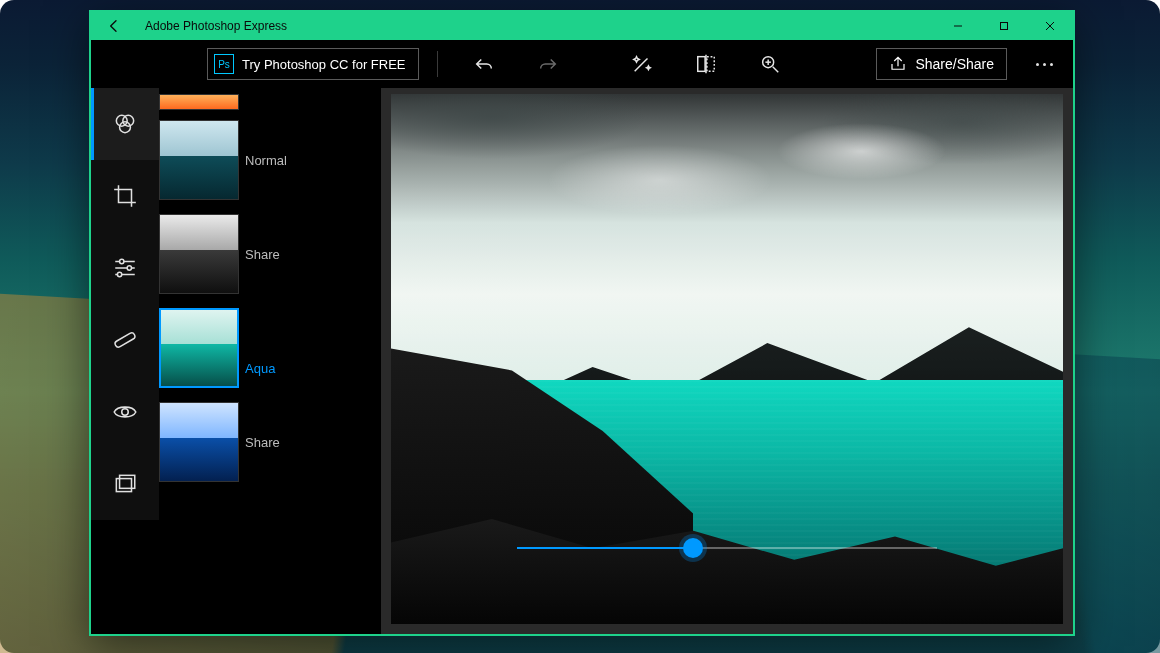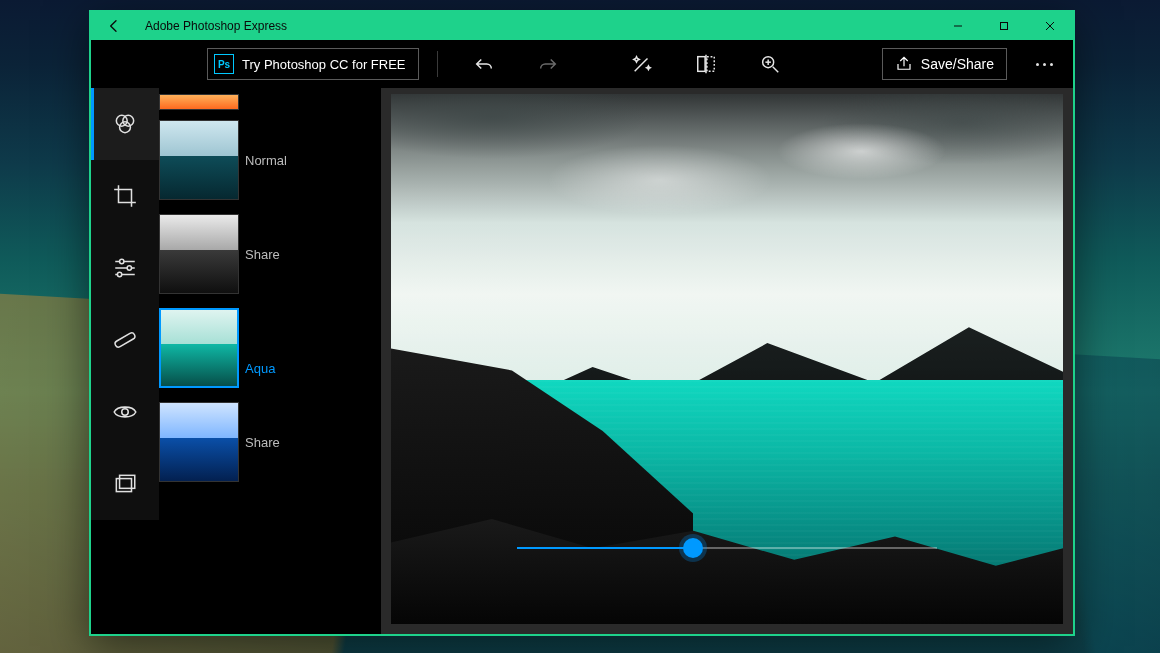--- a/index.html
+++ b/index.html
@@ -16,20 +16,21 @@
   *{box-sizing:border-box;}
   html,body{margin:0;padding:0;width:1160px;height:653px;overflow:hidden;font-family:"Segoe UI",Arial,sans-serif;}
   
   .desktop{
     position:relative;width:1160px;height:653px;
     background:
       linear-gradient(180deg,#0b1a33 0%,#0b2338 10%,#0e3a4a 25%,#0f5b5a 40%,#1f7d6f 60%,#1a5f5a 75%,#0d3c46 100%),
       radial-gradient(circle at 80% 30%, rgba(255,255,255,.25) 0 1px, transparent 2px),
       radial-gradient(circle at 20% 15%, rgba(255,255,255,.2) 0 1px, transparent 2px);
     background-blend-mode:normal;
+    border-radius:14px;
   }
   .desktop::before{
     content:"";position:absolute;inset:0;
     background:
       linear-gradient(100deg,#b58c3e 0%,#8a6a28 35%, transparent 36%),
       linear-gradient(80deg, transparent 85%, #0b4d5a 86%, #0a3a48 100%);
     mix-blend-mode:normal;opacity:.55;
     clip-path:polygon(0 45%,100% 55%,100% 100%,0 100%);
   }
 
@@ -62,21 +63,21 @@
     padding:0 6px;gap:8px;color:var(--text);
   }
   .try-btn{
     margin-left:110px;
     border:1px solid var(--btn-border);
     height:32px;display:flex;align-items:center;gap:8px;padding:0 12px 0 6px;
     color:var(--text);font-size:13px;cursor:pointer;
   }
   .ps-badge{
     width:20px;height:20px;border:1px solid #00c8ff;display:flex;align-items:center;justify-content:center;
-    color:#00c8ff;font-size:10px;font-weight:700;
+    color:#00c8ff;font-size:10px;font-weight:400;
   }
   .tool-sep{width:1px;height:26px;background:#3a3a3a;margin:0 10px;}
   .tbtn{width:56px;height:48px;display:flex;align-items:center;justify-content:center;cursor:pointer;color:#e6e6e6;}
   .tbtn svg{width:22px;height:22px;stroke:#e6e6e6;fill:none;stroke-width:1.6;}
   .tbtn.dim svg{stroke:#6a6a6a;}
   .save-btn{
     border:1px solid var(--btn-border);height:32px;display:flex;align-items:center;gap:8px;
     padding:0 12px;color:var(--text);font-size:14px;cursor:pointer;margin-left:6px;
   }
   .save-btn svg{width:18px;height:18px;stroke:#fff;fill:none;stroke-width:1.6;}
@@ -257,21 +258,21 @@
             <line x1="15" y1="15" x2="21" y2="21"></line>
             <line x1="7" y1="10" x2="13" y2="10"></line>
             <line x1="10" y1="7" x2="10" y2="13"></line>
           </svg>
       </div>
       <div style="flex:1"></div>
       <div class="save-btn">
         <svg viewBox="0 0 24 24">
             <path d="M4 12 v7 h16 v-7 M12 3 v12 M7 8 l5-5 l5 5"></path>
           </svg>
-        <span>Save/Share</span>
+        <span>Share/Share</span>
       </div>
       <div class="more">
         <span></span>
           <span></span>
           <span></span>
       </div>
     </div>
 
     <div class="body">
 

